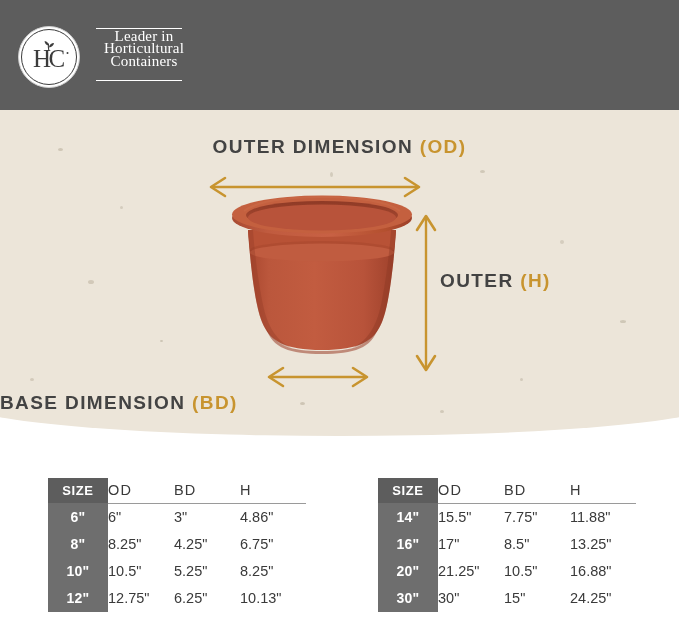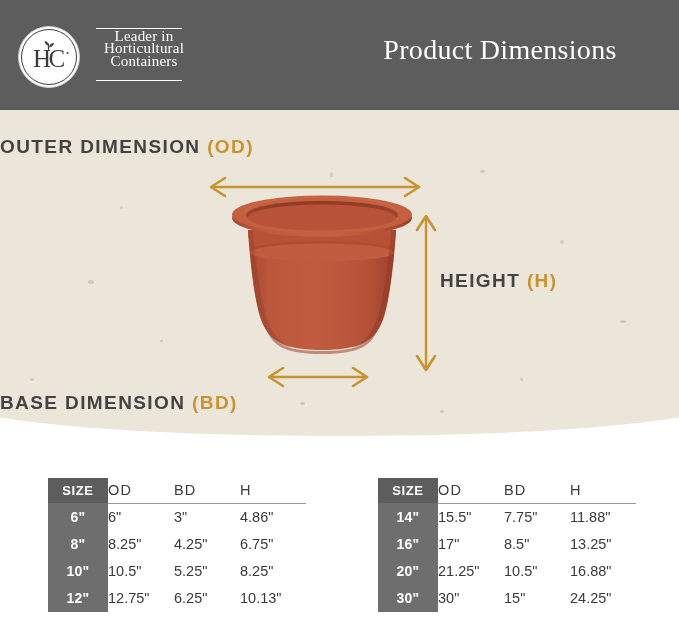--- a/index.html
+++ b/index.html
@@ -26,21 +26,21 @@
   .panel{position:absolute;left:0;top:110px;width:679px;height:326px;overflow:hidden;}
   .panel-bg{position:absolute;left:-40px;top:-10px;width:759px;height:336px;
             background:#ece5d9;
             border-bottom-left-radius:50% 34px;border-bottom-right-radius:50% 34px;}
   .speck{position:absolute;border-radius:50%;pointer-events:none;}
 
   
   .lbl{position:absolute;font-weight:bold;color:#434343;letter-spacing:1.4px;
        font-size:19px;white-space:nowrap;}
   .lbl .gold{color:#c8942f;}
-  .lbl-od{left:0;top:26px;width:679px;text-align:left;}
+  .lbl-od{left:0;top:26px;width:679px;text-align:center;}
   .lbl-bd{left:0;top:282px;width:679px;text-align:left;}
   .lbl-h{left:440px;top:160px;}
 
   
   .arrow{position:absolute;}
   .arrow-od{left:205px;top:65px;}
   .arrow-bd{left:263px;top:255px;}
   .arrow-h{left:414px;top:100px;}
 
   
@@ -87,21 +87,20 @@
   </div>
 
   <div class="logo-rule top"></div>
   <div class="logo-text">
     <div>Leader in</div>
     <div>Horticultural</div>
     <div>Containers</div>
   </div>
   <div class="logo-rule bot"></div>
 
-  <div class="title">Product Dimensions</div>
 </div>
 
 <div class="panel">
   <div class="panel-bg"></div>
 
   <div class="speck" style="left:58px;top:38px;width:5px;height:3px;background:#cfc6b6;"></div>
   <div class="speck" style="left:120px;top:96px;width:3px;height:3px;background:#d4ccbd;"></div>
   <div class="speck" style="left:88px;top:170px;width:6px;height:4px;background:#d2c9b9;"></div>
   <div class="speck" style="left:160px;top:230px;width:3px;height:2px;background:#cdc4b4;"></div>
   <div class="speck" style="left:30px;top:268px;width:4px;height:3px;background:#d3cabb;"></div>
@@ -165,21 +164,21 @@
     <path d="M26,36 C26,36 30,104 40,128 C46,142 54,150 70,154 C52,146 44,128 40,106 C35,80 32,52 31,36 Z" fill="#8f3a26" opacity=".35"></path>
     <path d="M174,36 C174,36 170,104 160,128 C154,142 146,150 130,154 C148,146 156,128 160,106
              C165,80 168,52 169,36 Z" fill="#8a3724" opacity=".4"></path>
   </svg>
 
   <svg class="arrow arrow-h" width="24" height="166">
     <line x1="12" y1="8" x2="12" y2="158" stroke="#c8942f" stroke-width="2.4"></line>
     <polyline points="3,20 12,6 21,20" fill="none" stroke="#c8942f" stroke-width="2.6" stroke-linecap="round" stroke-linejoin="round"></polyline>
     <polyline points="3,146 12,160 21,146" fill="none" stroke="#c8942f" stroke-width="2.6" stroke-linecap="round" stroke-linejoin="round"></polyline>
   </svg>
-  <div class="lbl lbl-h"><span>HEIGHT</span>
+  <div class="lbl lbl-h"><span>OUTER</span>
     <span class="gold">(H)</span>
   </div>
 
   <svg class="arrow arrow-bd" width="110" height="24">
     <line x1="8" y1="12" x2="102" y2="12" stroke="#c8942f" stroke-width="2.4"></line>
     <polyline points="20,3 6,12 20,21" fill="none" stroke="#c8942f" stroke-width="2.6" stroke-linecap="round" stroke-linejoin="round"></polyline>
     <polyline points="90,3 104,12 90,21" fill="none" stroke="#c8942f" stroke-width="2.6" stroke-linecap="round" stroke-linejoin="round"></polyline>
   </svg>
   <div class="lbl lbl-bd"><span>BASE DIMENSION</span>
     <span class="gold">(BD)</span>

